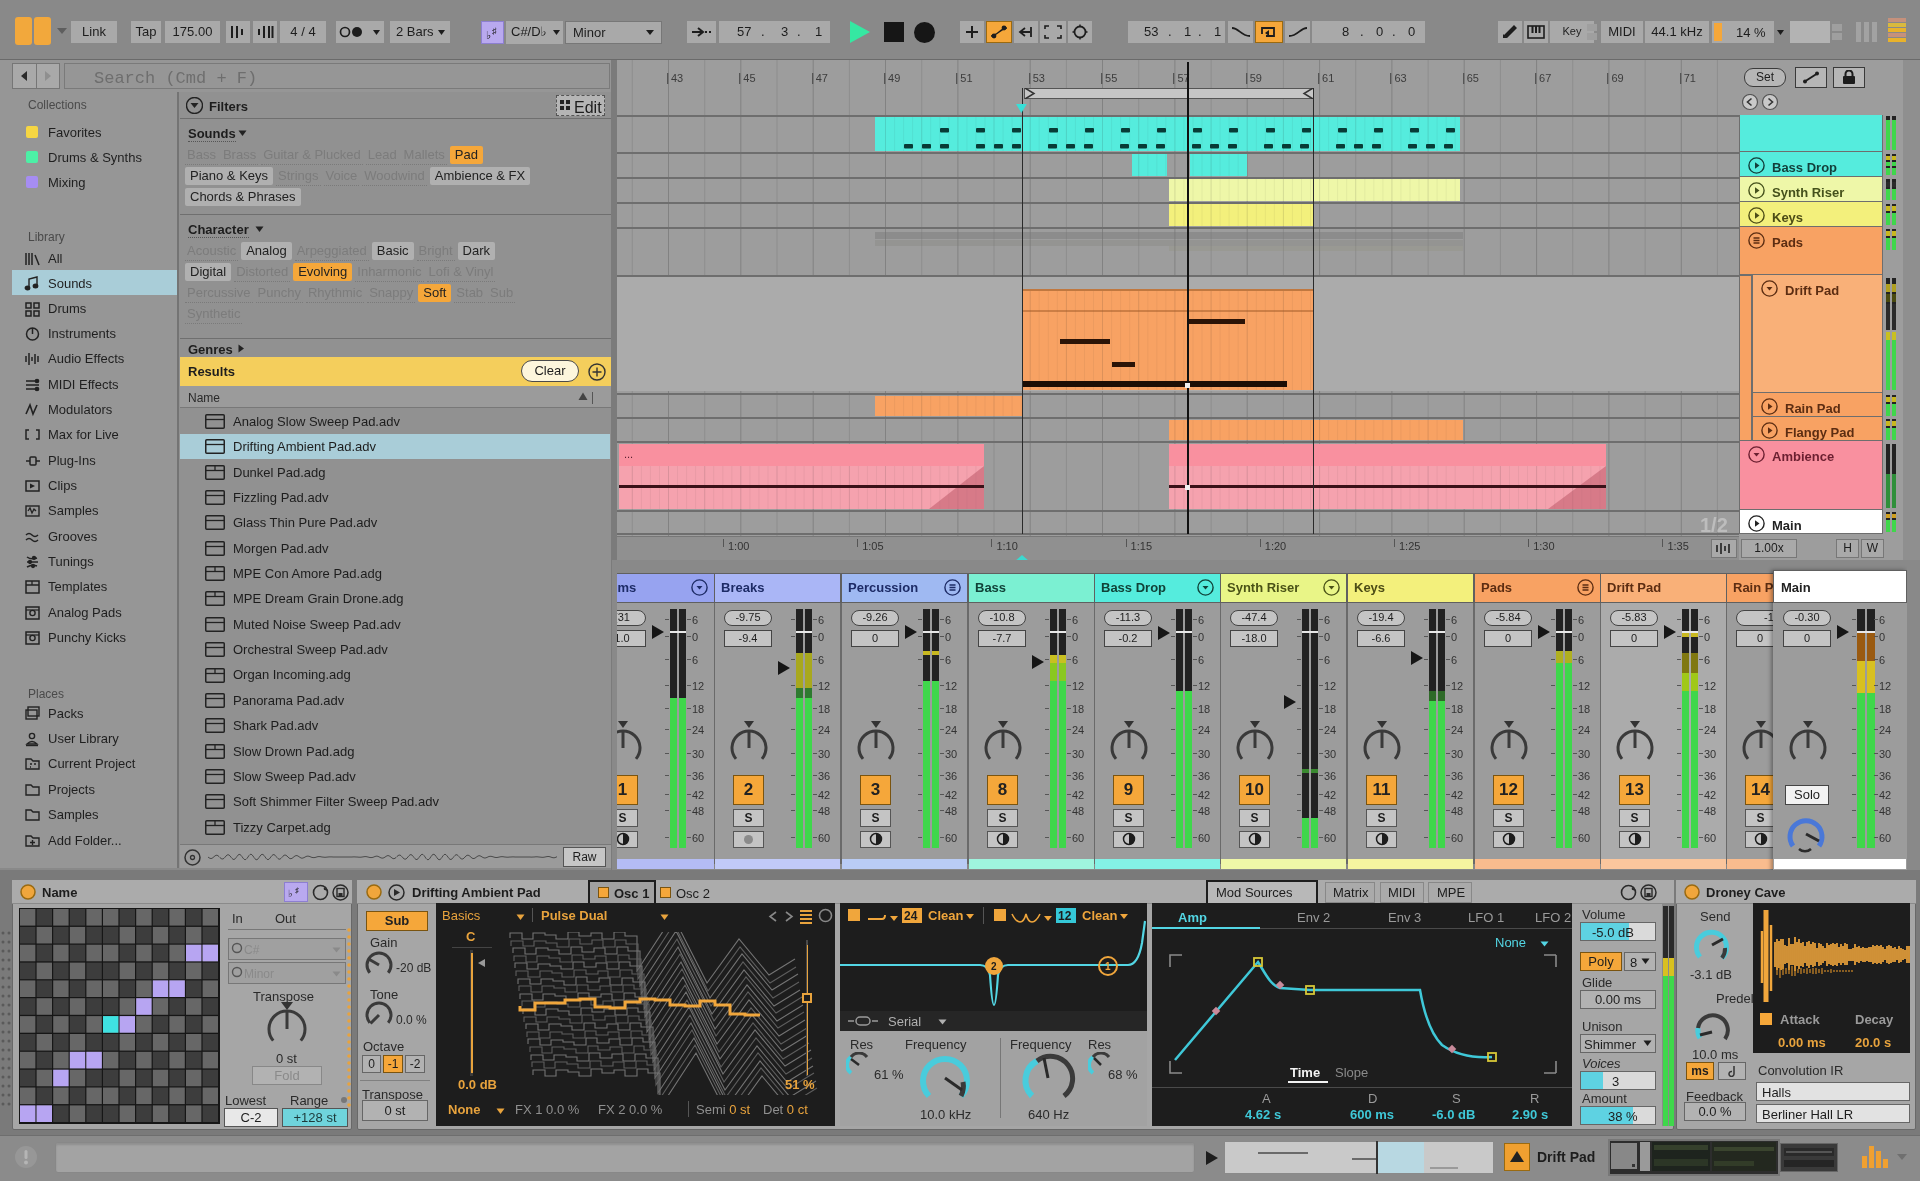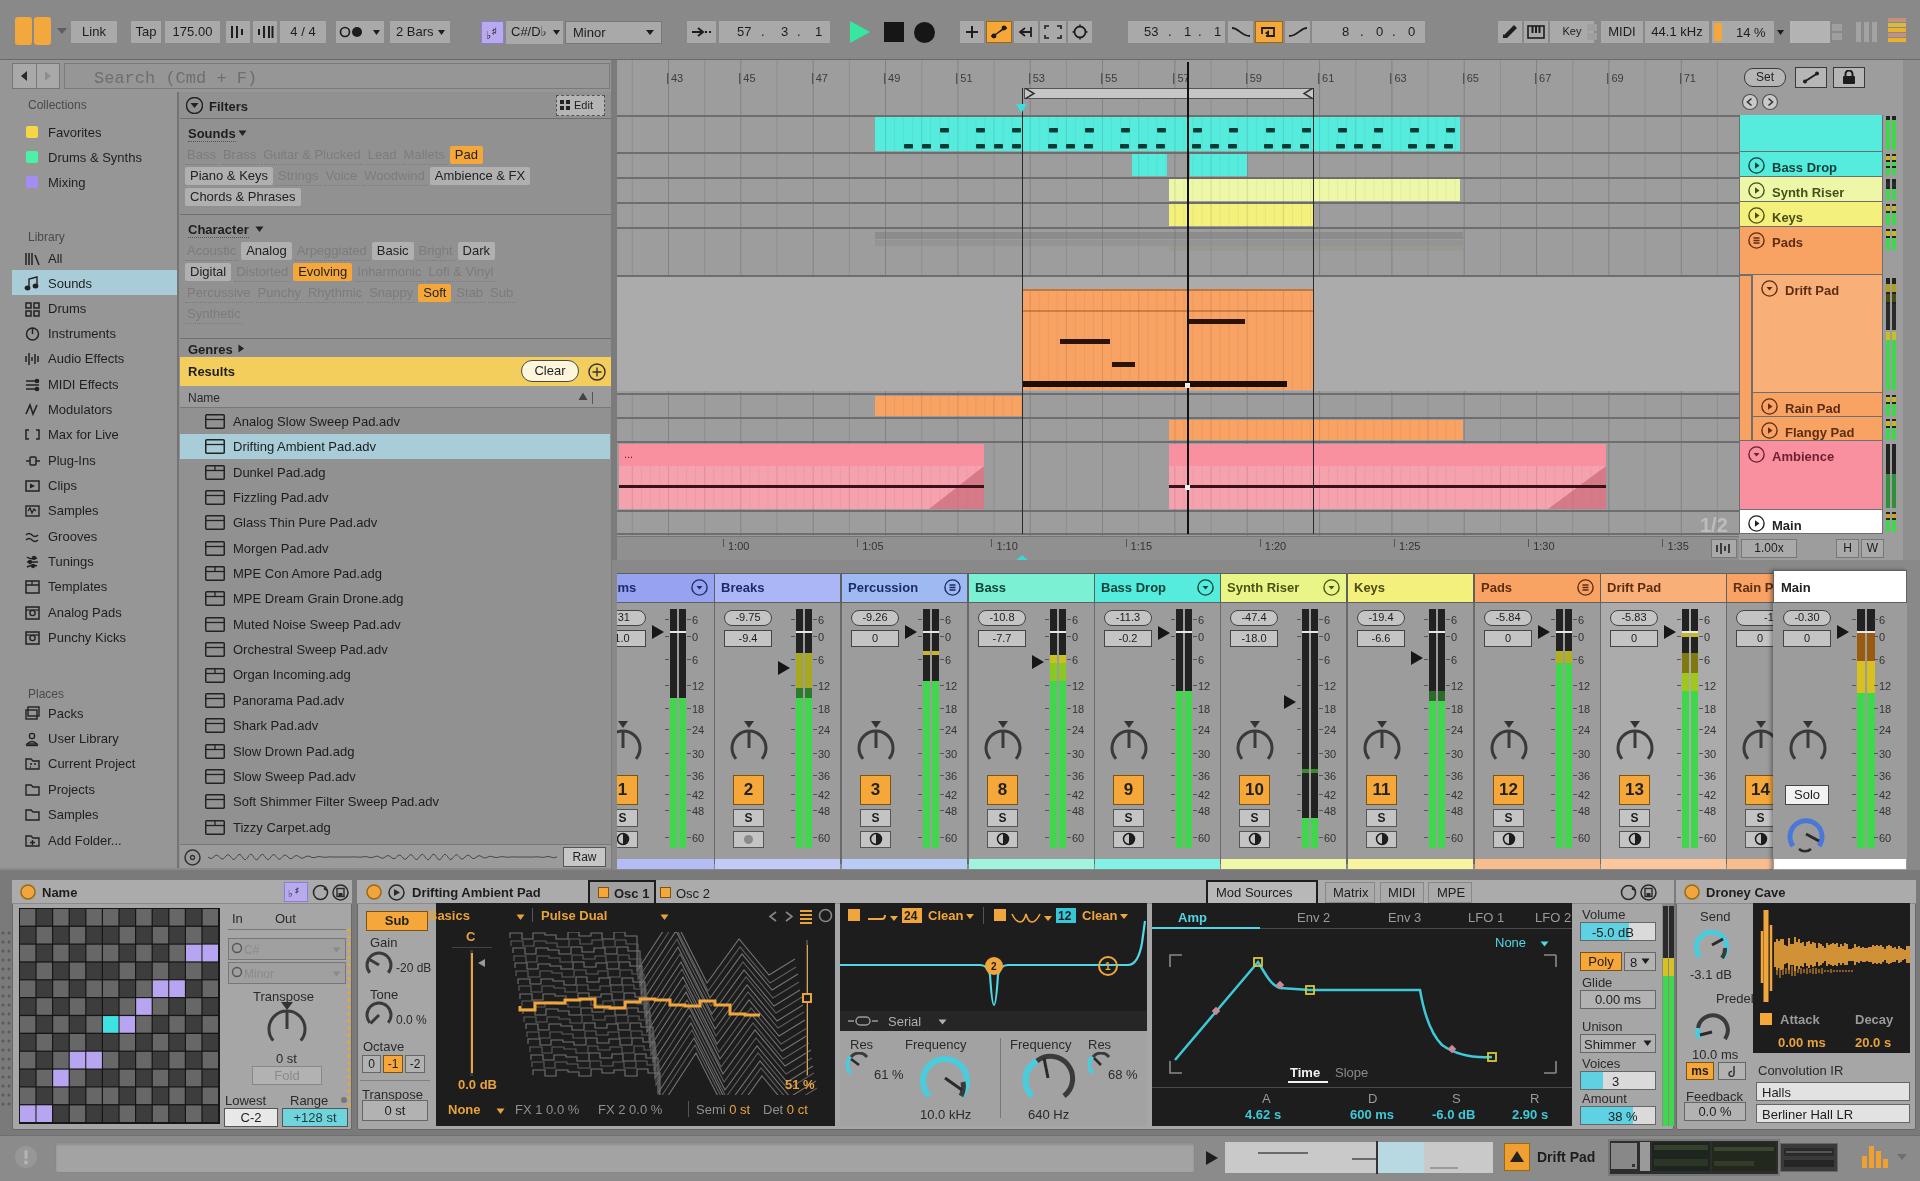--- a/index.html
+++ b/index.html
@@ -321,21 +321,21 @@
 <div class="t" style="left:209px;top:100px;font-weight:bold;font-size:13px;">Filters</div>
 <div style="left:556px;top:95px;width:49px;height:21px;background:#b5b5b5;border:1px dashed #555;"></div>
 <svg style="position:absolute;left:560px;top:100px;" width="11" height="11" viewBox="0 0 11 11">
     <g fill="#222">
       <rect x="0" y="0" width="4" height="4"></rect>
       <rect x="6" y="0" width="4" height="4"></rect>
       <rect x="0" y="6" width="4" height="4"></rect>
       <rect x="6" y="6" width="4" height="4"></rect>
     </g>
   </svg>
-<div class="t" style="left:574px;top:100px;font-size:11px;">Edit</div>
+<div class="t" style="left:574px;top:100px;font-size:16px;">Edit</div>
 <div style="left:180px;top:118px;width:432px;height:1px;background:#6f6f6f;"></div>
 <div class="t" style="left:188px;top:127px;font-weight:bold;font-size:13px;border-bottom:1px dotted #555;padding-bottom:1px;">Sounds</div>
 <svg style="position:absolute;left:238px;top:130px;" width="9" height="7" viewBox="0 0 9 7">
     <path d="M0.5 0.5 L4.5 6 L8.5 0.5 Z" fill="#222"></path>
   </svg>
 <div style="position:absolute;left:185px;top:146px;width:423px;line-height:1;"><span class="chip" style="color:#7c7c7c;padding-left:2px;padding-right:2px;border-bottom:1px dotted #7a7a7a;border-radius:0;">Bass</span><span class="chip" style="color:#7c7c7c;padding-left:2px;padding-right:2px;border-bottom:1px dotted #7a7a7a;border-radius:0;">Brass</span><span class="chip" style="color:#7c7c7c;padding-left:2px;padding-right:2px;border-bottom:1px dotted #7a7a7a;border-radius:0;">Guitar &amp; Plucked</span><span class="chip" style="color:#7c7c7c;padding-left:2px;padding-right:2px;border-bottom:1px dotted #7a7a7a;border-radius:0;">Lead</span><span class="chip" style="color:#7c7c7c;padding-left:2px;padding-right:2px;border-bottom:1px dotted #7a7a7a;border-radius:0;">Mallets</span><span class="chip" style="background:#f5a73a;">Pad</span></div>
 <div style="position:absolute;left:185px;top:167px;width:423px;line-height:1;"><span class="chip" style="background:#b0b0b0;">Piano &amp; Keys</span><span class="chip" style="color:#7c7c7c;padding-left:2px;padding-right:2px;border-bottom:1px dotted #7a7a7a;border-radius:0;">Strings</span><span class="chip" style="color:#7c7c7c;padding-left:2px;padding-right:2px;border-bottom:1px dotted #7a7a7a;border-radius:0;">Voice</span><span class="chip" style="color:#7c7c7c;padding-left:2px;padding-right:2px;border-bottom:1px dotted #7a7a7a;border-radius:0;">Woodwind</span><span class="chip" style="background:#b0b0b0;">Ambience &amp; FX</span></div>
 <div style="position:absolute;left:185px;top:188px;width:423px;line-height:1;"><span class="chip" style="background:#b0b0b0;">Chords &amp; Phrases</span></div>
 <div style="left:180px;top:214px;width:432px;height:1px;background:#6f6f6f;"></div>
 <div class="t" style="left:188px;top:223px;font-weight:bold;font-size:13px;border-bottom:1px dotted #555;padding-bottom:1px;">Character</div>
@@ -2201,21 +2201,21 @@
   </svg>
 <div class="t" style="left:396px;top:1014px;font-size:12px;color:#2a2a2a;">0.0 %</div>
 <div class="t" style="left:363px;top:1040px;font-size:13px;color:#2a2a2a;">Octave</div>
 <div style="left:362px;top:1055px;width:19px;height:18px;background:#b2b2b2;border:1px solid #666;color:#1d1d1d;font-size:12px;text-align:center;line-height:16px;">0</div>
 <div style="left:383px;top:1055px;width:20px;height:18px;background:#f5a73a;border:1px solid #7a5410;color:#1d1d1d;font-size:12px;text-align:center;line-height:16px;">-1</div>
 <div style="left:405px;top:1055px;width:20px;height:18px;background:#b2b2b2;border:1px solid #666;color:#1d1d1d;font-size:12px;text-align:center;line-height:16px;">-2</div>
 <div style="left:360px;top:1080px;width:70px;height:1px;background:#808080;"></div>
 <div class="t" style="left:362px;top:1088px;font-size:13px;color:#2a2a2a;">Transpose</div>
 <div style="left:362px;top:1100px;width:66px;height:21px;background:#b2b2b2;border:1px solid #666;color:#1d1d1d;font-size:13px;text-align:center;line-height:19px;">0 st</div>
 <div style="left:436px;top:903px;width:399px;height:223px;background:#1d1d1d;"></div>
-<div class="t" style="left:428px;top:909px;color:#e8a33d;font-size:13px;font-weight:bold;">Basics</div>
+<div class="t" style="left:442px;top:909px;color:#e8a33d;font-size:13px;font-weight:normal;">Basics</div>
 <svg style="position:absolute;left:516px;top:914px;" width="9" height="7" viewBox="0 0 9 7">
     <path d="M0.5 0.5 L4.5 6 L8.5 0.5 Z" fill="#e8a33d"></path>
   </svg>
 <div style="left:532px;top:908px;width:1px;height:14px;background:#555;"></div>
 <div class="t" style="left:541px;top:909px;color:#e8a33d;font-size:13px;font-weight:bold;">Pulse Dual</div>
 <svg style="position:absolute;left:660px;top:914px;" width="9" height="7" viewBox="0 0 9 7">
     <path d="M0.5 0.5 L4.5 6 L8.5 0.5 Z" fill="#e8a33d"></path>
   </svg>
 <svg style="position:absolute;left:768px;top:911px;" width="26" height="11" viewBox="0 0 26 11">
     <path d="M8 1 L2 5.5 L8 10" fill="none" stroke="#888" stroke-width="1.6"></path>
@@ -2381,21 +2381,21 @@
     <path d="M0.5 0.5 L4.5 6 L8.5 0.5 Z" fill="#1d1d1d"></path>
   </svg>
 <div class="t" style="left:1582px;top:976px;font-size:13px;color:#2a2a2a;">Glide</div>
 <div style="left:1580px;top:990px;width:76px;height:19px;background:#b2b2b2;border:1px solid #666;color:#1d1d1d;font-size:13px;text-align:center;line-height:17px;">0.00 ms</div>
 <div class="t" style="left:1582px;top:1020px;font-size:13px;color:#2a2a2a;">Unison</div>
 <div style="left:1580px;top:1034px;width:76px;height:19px;background:#b2b2b2;border:1px solid #666;"></div>
 <div class="t" style="left:1584px;top:1038px;font-size:13px;">Shimmer</div>
 <svg style="position:absolute;left:1643px;top:1040px;" width="9" height="7" viewBox="0 0 9 7">
     <path d="M0.5 0.5 L4.5 6 L8.5 0.5 Z" fill="#1d1d1d"></path>
   </svg>
-<div class="t" style="left:1582px;top:1057px;font-size:13px;color:#2a2a2a;">Voices</div>
+<div class="t" style="left:1582px;top:1057px;font-size:13px;color:#2a2a2a;font-style:italic;">Voices</div>
 <div style="left:1580px;top:1071px;width:76px;height:19px;background:#dadada;border:1px solid #666;"></div>
 <div style="left:1581px;top:1072px;width:22px;height:17px;background:#5ed2e2;"></div>
 <div class="t" style="left:1612px;top:1075px;font-size:13px;">3</div>
 <div class="t" style="left:1582px;top:1092px;font-size:13px;color:#2a2a2a;">Amount</div>
 <div style="left:1580px;top:1106px;width:76px;height:19px;background:#dadada;border:1px solid #666;"></div>
 <div style="left:1581px;top:1107px;width:52px;height:17px;background:#5ed2e2;"></div>
 <div class="t" style="left:1608px;top:1110px;font-size:13px;">38 %</div>
 <div style="left:1662px;top:903px;width:12px;height:223px;background:#8a8a8a;"></div>
 <div style="left:1663px;top:906px;width:5px;height:220px;background:#2a2a2a;"></div>
 <div style="left:1663px;top:958px;width:5px;height:18px;background:#d8c020;"></div>

